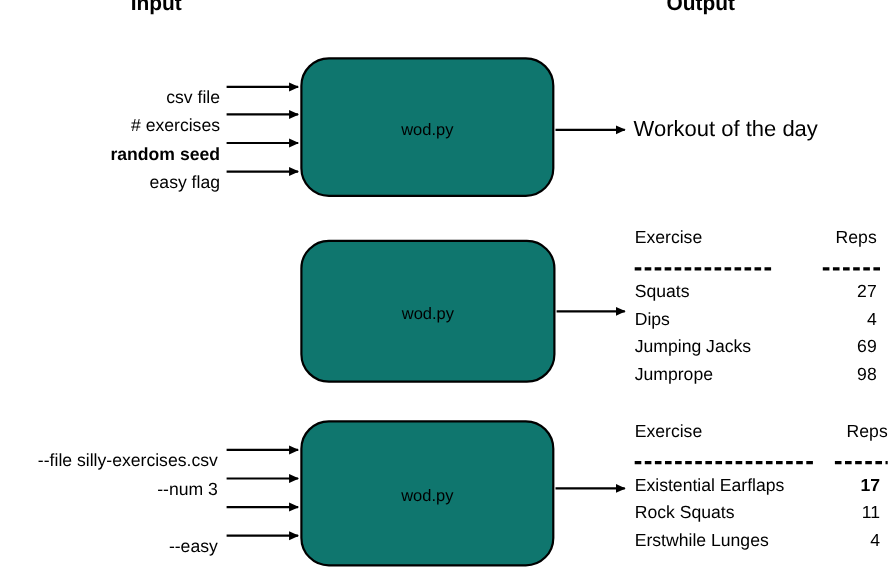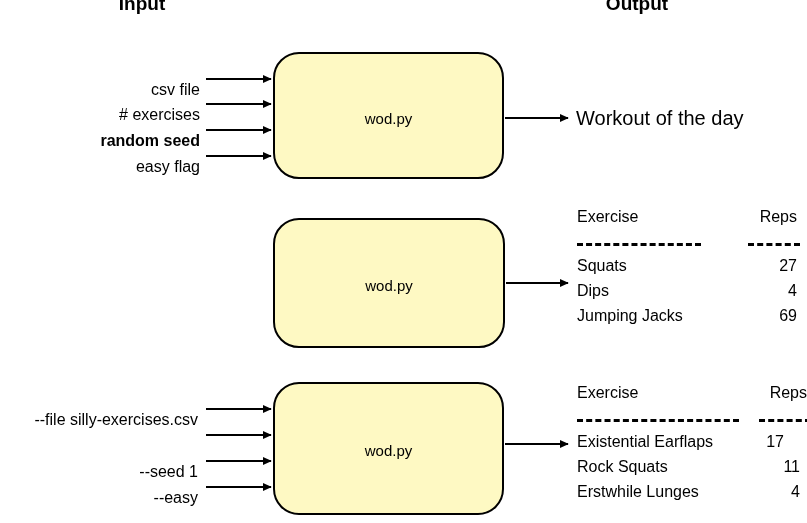--- a/index.html
+++ b/index.html
@@ -30,21 +30,21 @@
     line-height: 19px;
     white-space: nowrap;
     letter-spacing: 0px;
   }
 
   
   .proc-box {
     position: absolute;
     border: 2px solid #000000;
     border-radius: 26px;
-    background: #fef9c3;
+    background: #0f766e;
     box-sizing: border-box;
   }
   .proc-label {
     position: absolute;
     width: 100%;
     text-align: center;
     font-size: 15px;
     line-height: 15px;
     white-space: nowrap;
   }
@@ -146,42 +146,46 @@
       <div class="tbl-c2" style="right:3px;">27</div>
     </div>
     <div class="tbl-row">
       <div class="tbl-c1">Dips</div>
       <div class="tbl-c2" style="right:3px;">4</div>
     </div>
     <div class="tbl-row">
       <div class="tbl-c1">Jumping Jacks</div>
       <div class="tbl-c2" style="right:3px;">69</div>
     </div>
+    <div class="tbl-row">
+      <div class="tbl-c1">Jumprope</div>
+      <div class="tbl-c2" style="right:3px;">98</div>
+    </div>
   </div>
 
   <div class="abs in-label" style="left:0px; top:409px; width:198px;">--file silly-exercises.csv</div>
-  <div class="abs in-label" style="left:40px; top:461px; width:158px;">--seed 1</div>
+  <div class="abs in-label" style="left:40px; top:435px; width:158px;">--num 3</div>
   <div class="abs in-label" style="left:40px; top:487px; width:158px;">--easy</div>
 
   <div class="proc-box" style="left:273px; top:382px; width:231px; height:133px;">
     <div class="proc-label" style="top:59px;">wod.py</div>
   </div>
 
   <div class="out-table" style="left:577px; top:385px; width:223px;">
     <div class="tbl-row">
       <div class="tbl-c1">Exercise</div>
       <div class="tbl-c2" style="right:-7px;">Reps</div>
     </div>
     <div class="rule-row">
       <div class="rule" style="left:0px; width:162px;"></div>
       <div class="rule" style="left:182px; width:52px;"></div>
     </div>
     <div class="tbl-row">
       <div class="tbl-c1">Existential Earflaps</div>
-      <div class="tbl-c2" style="right:16px;">17</div>
+      <div class="tbl-c2" style="right:0px;font-weight:bold;">17</div>
     </div>
     <div class="tbl-row">
       <div class="tbl-c1">Rock Squats</div>
       <div class="tbl-c2" style="right:0px;">11</div>
     </div>
     <div class="tbl-row">
       <div class="tbl-c1">Erstwhile Lunges</div>
       <div class="tbl-c2" style="right:0px;">4</div>
     </div>
   </div>

